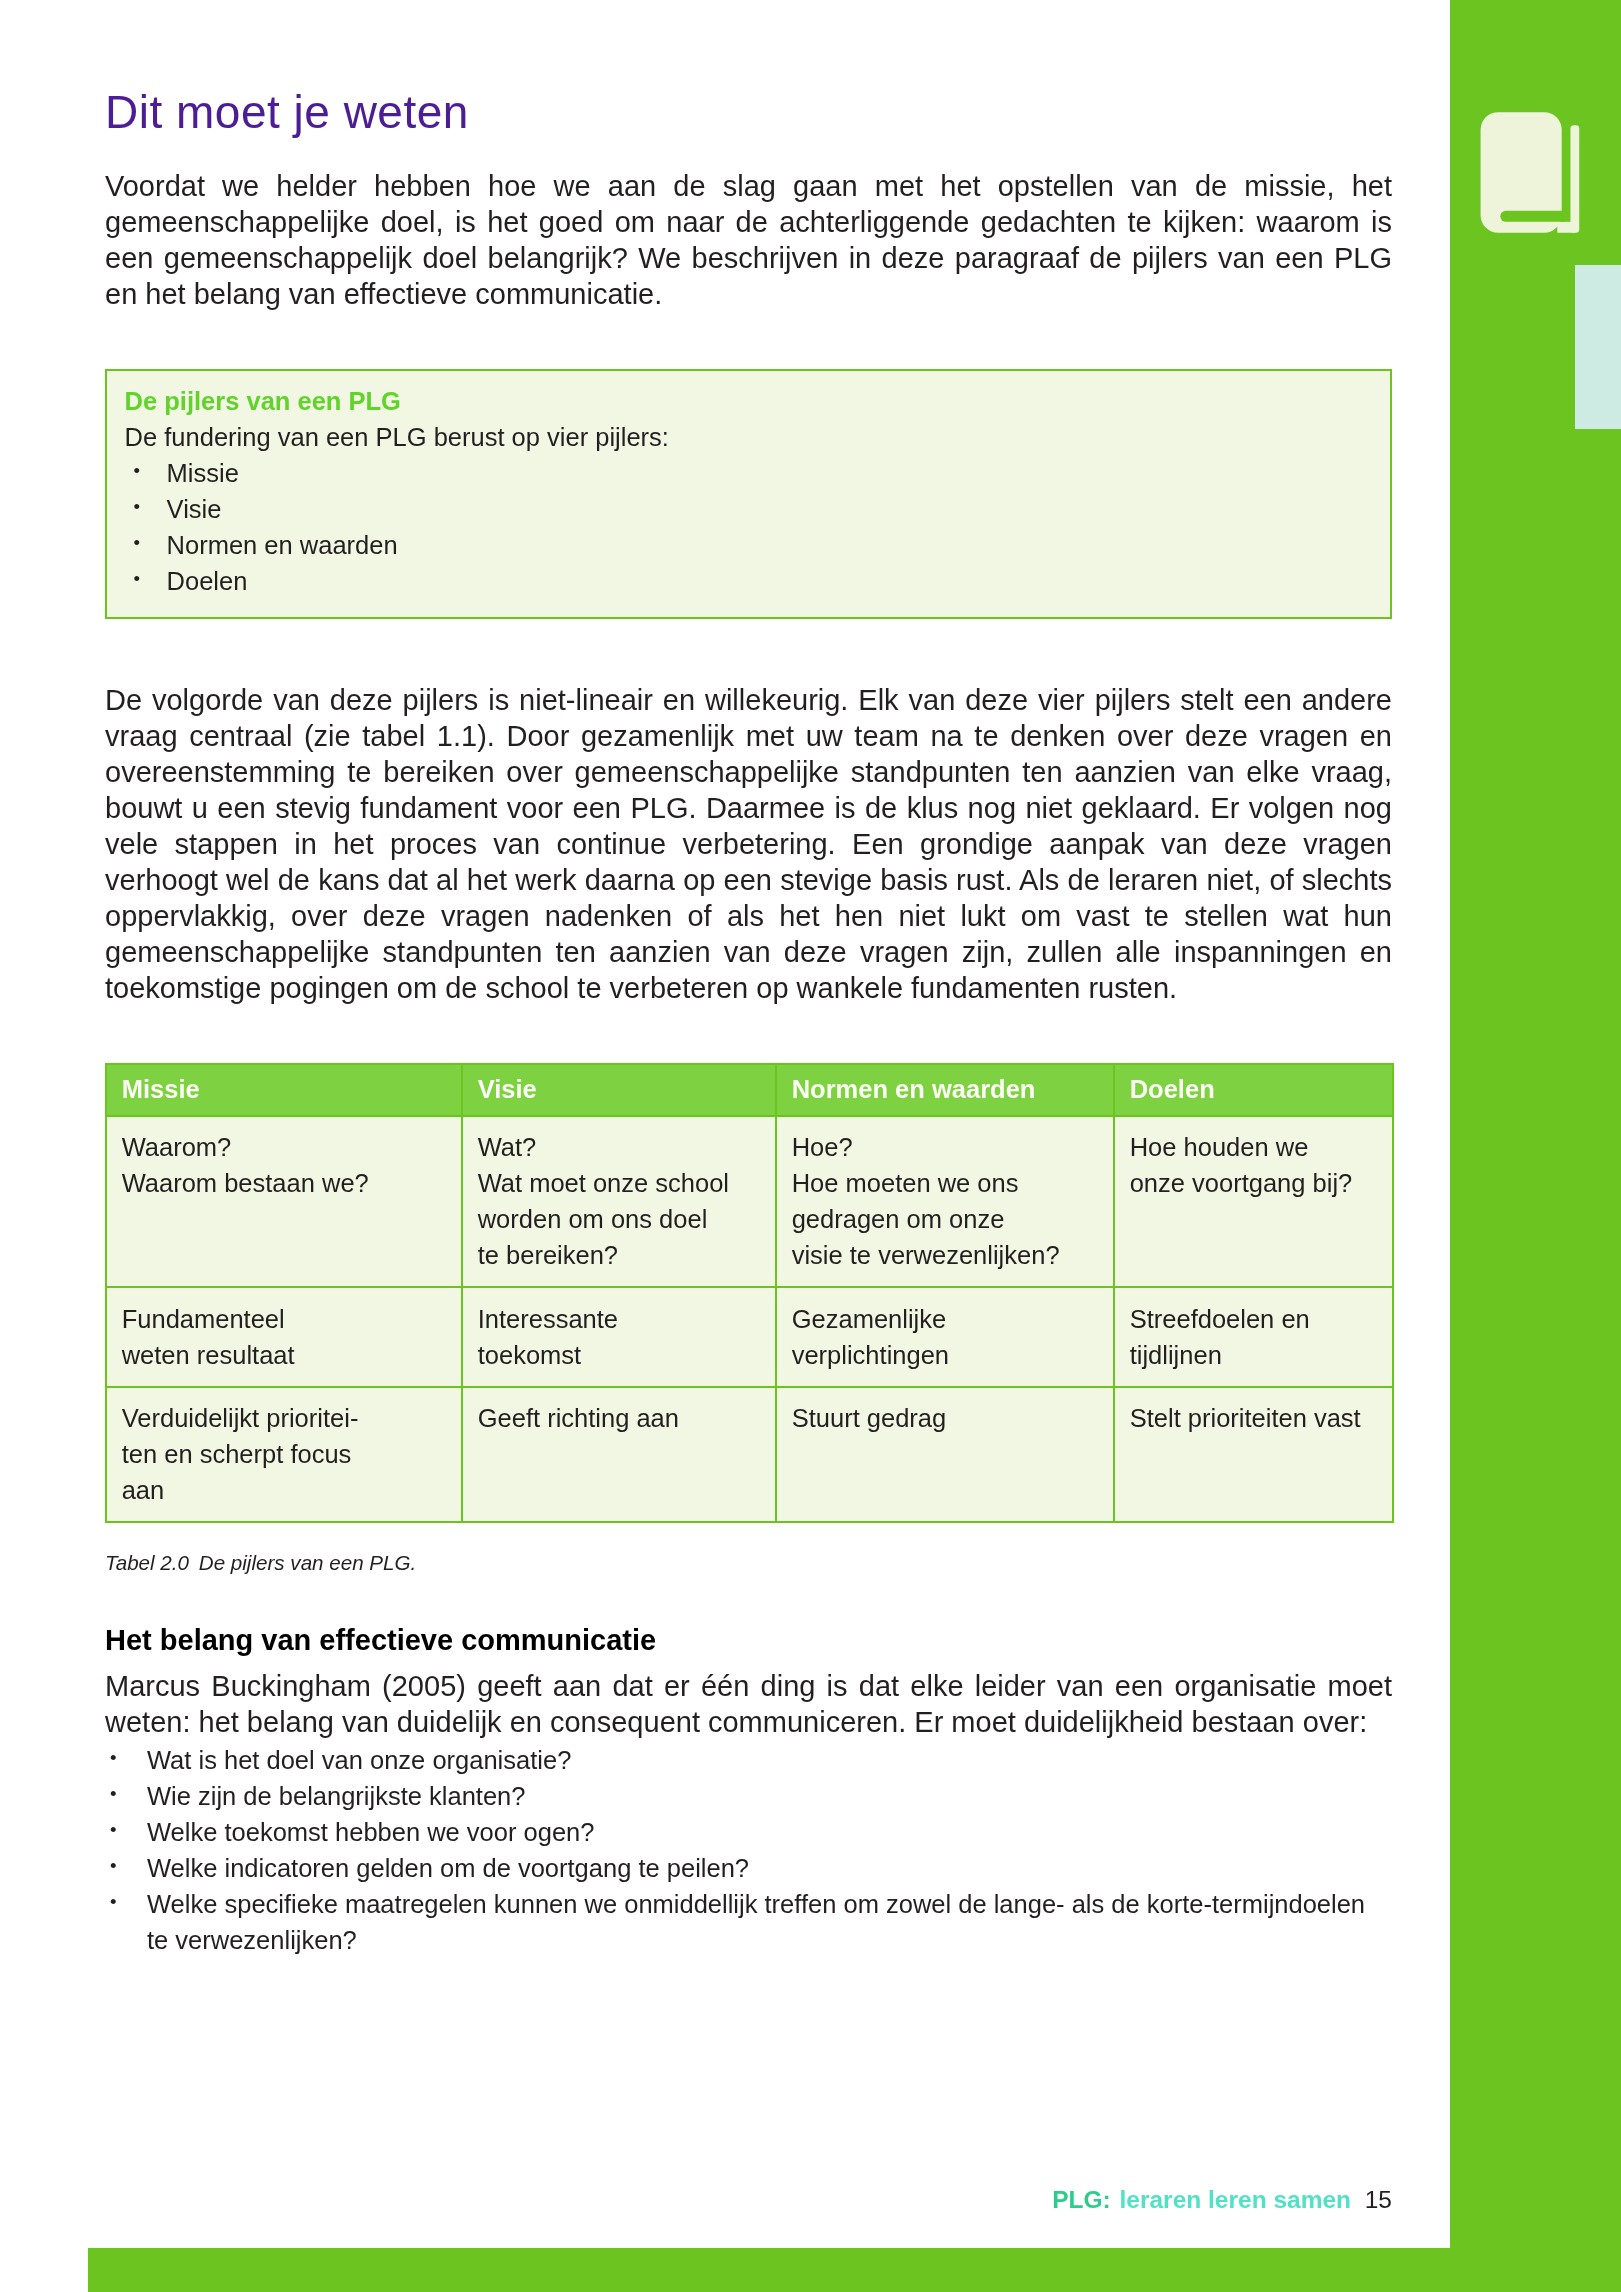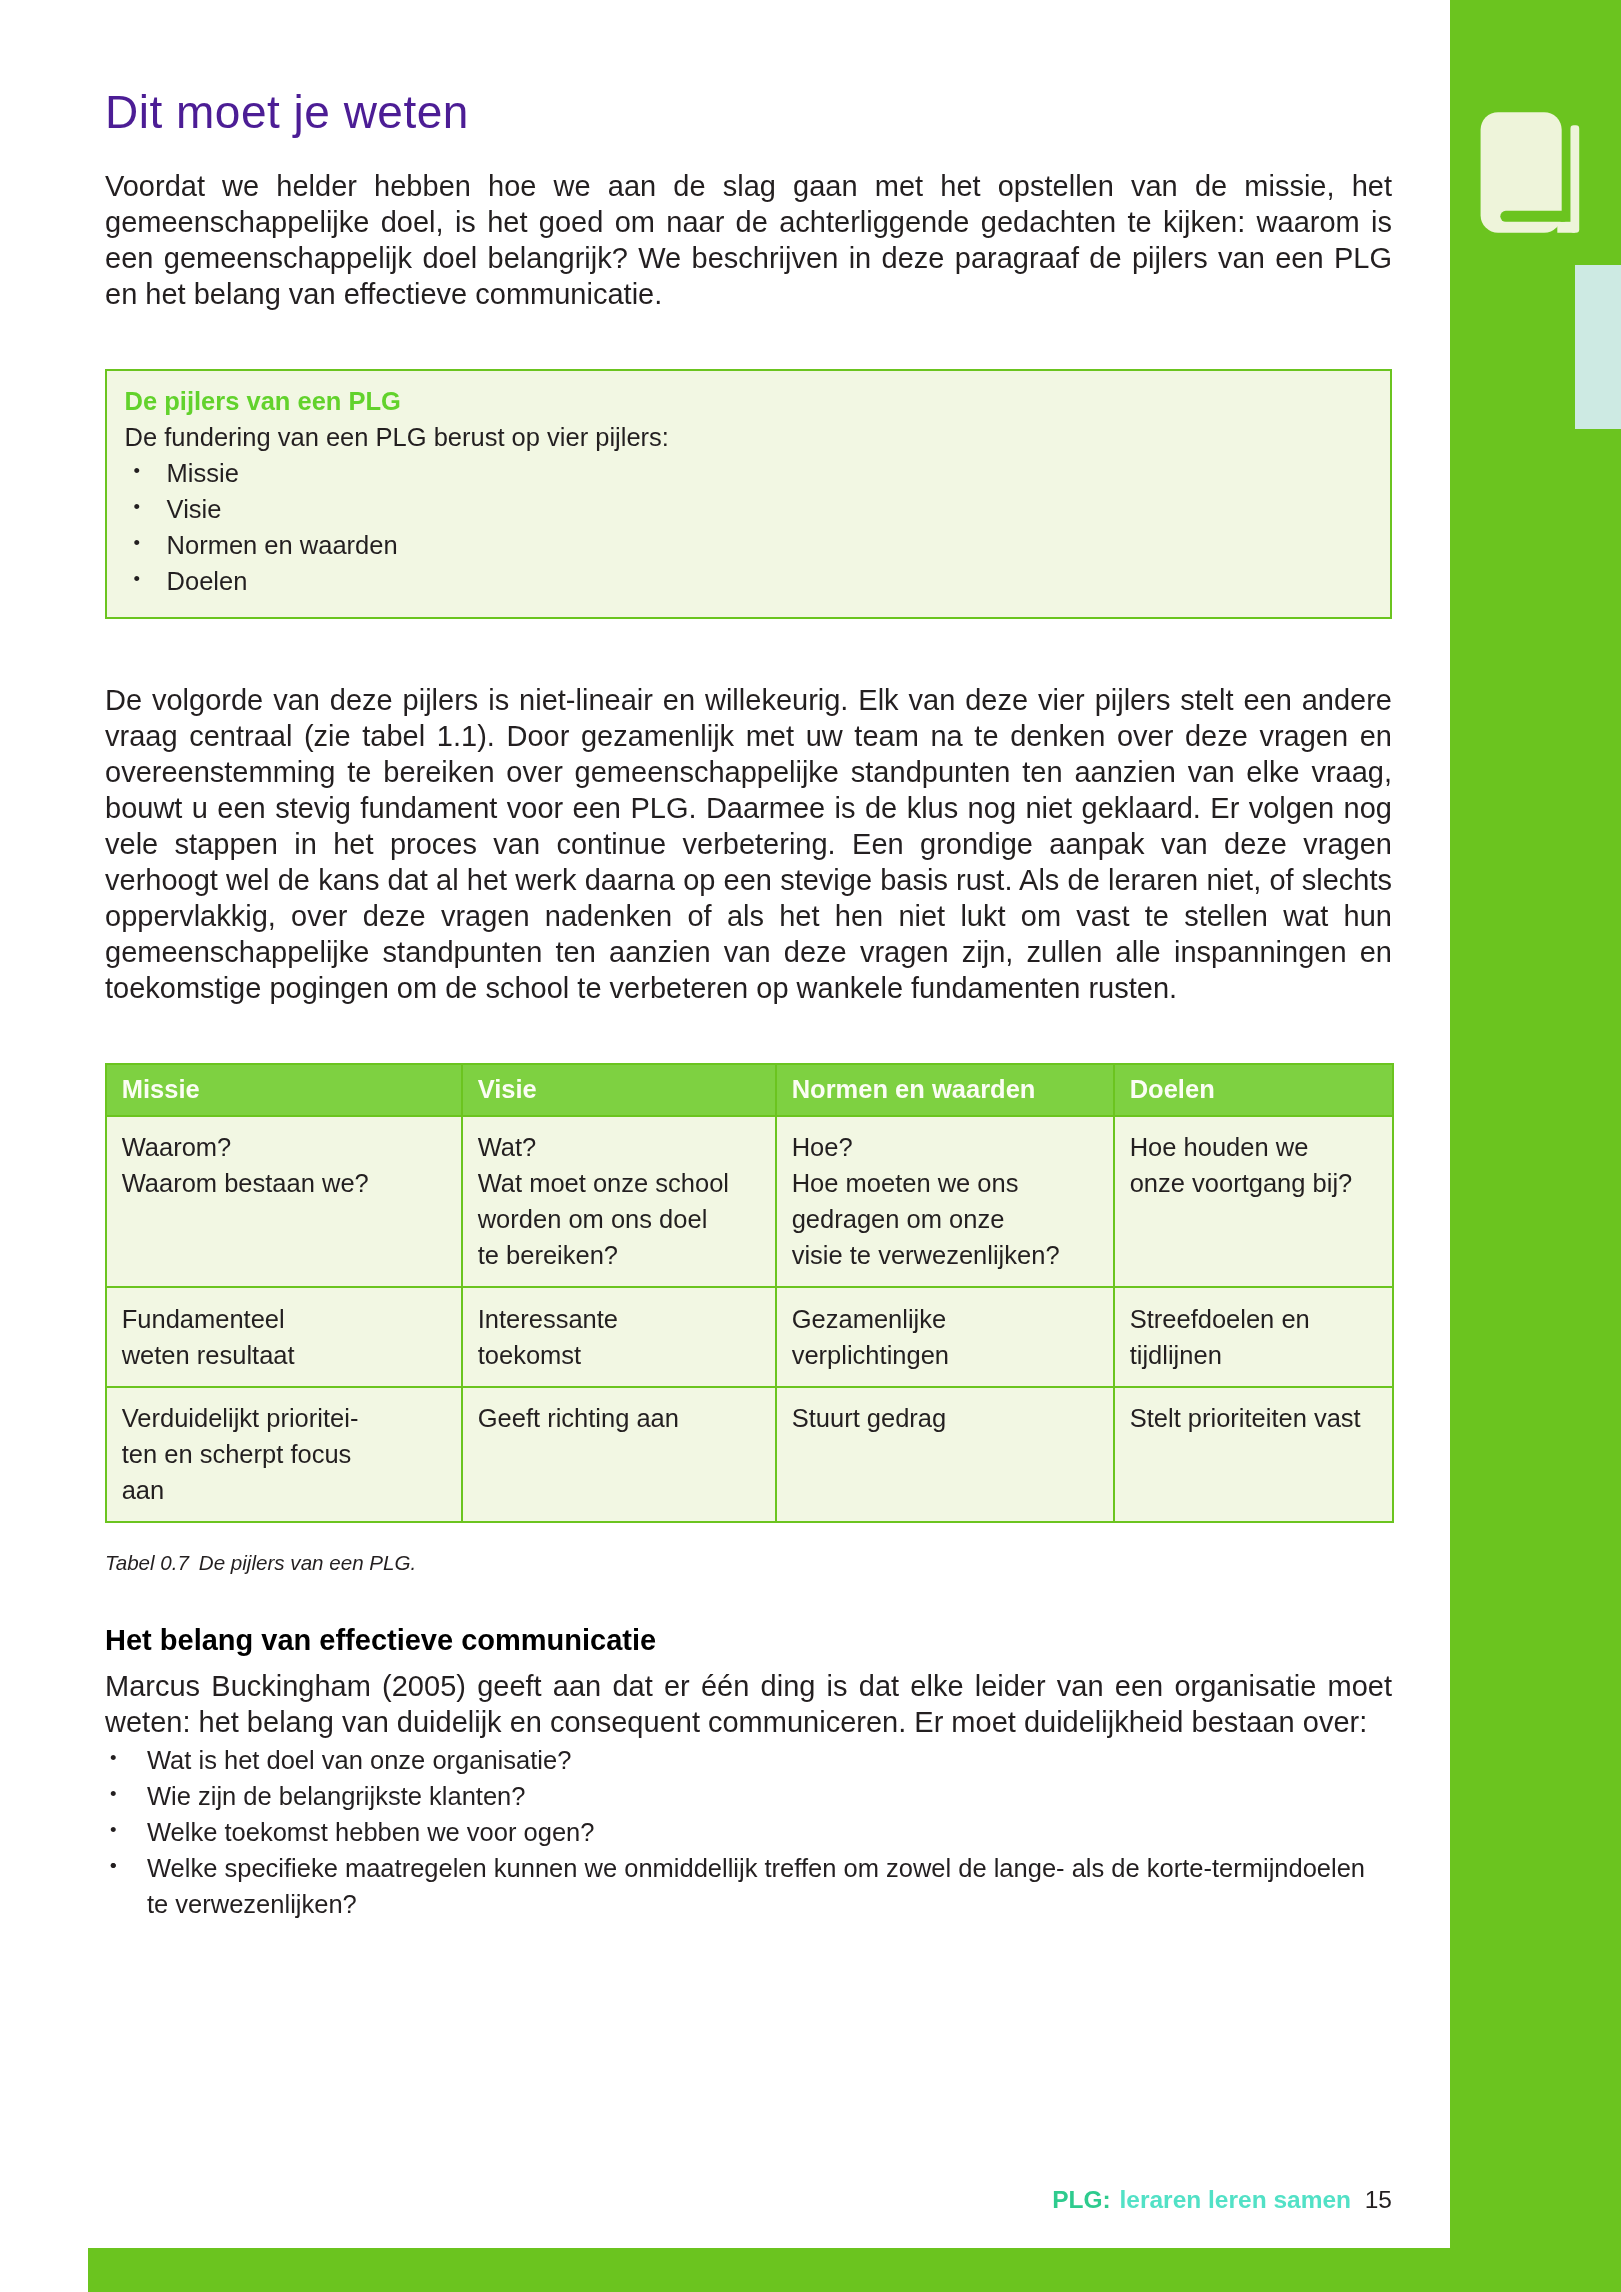--- a/index.html
+++ b/index.html
@@ -168,31 +168,31 @@
         <td>Verduidelijkt prioritei-
 ten en scherpt focus
 aan</td>
         <td>Geeft richting aan</td>
         <td>Stuurt gedrag</td>
         <td>Stelt prioriteiten vast</td>
       </tr>
     </tbody>
   </table>
 
-  <p class="caption"><span>Tabel 0.7</span><span class="cap-text">De pijlers van een PLG.</span></p>
+  <p class="caption"><span>Tabel 2.0</span><span class="cap-text">De pijlers van een PLG.</span></p>
 
   <h2 class="section">Het belang van effectieve communicatie</h2>
 
   <p class="par comm-intro">Marcus Buckingham (2005) geeft aan dat er één ding is dat elke leider van een organisatie moet weten: het belang van duidelijk en consequent communiceren. Er moet duidelijkheid bestaan over:</p>
 
   <ul class="comm">
     <li><span class="blt">•</span><span>Wat is het doel van onze organisatie?</span></li>
     <li><span class="blt">•</span><span>Wie zijn de belangrijkste klanten?</span></li>
     <li><span class="blt">•</span><span>Welke toekomst hebben we voor ogen?</span></li>
-    <li><span class="blt">•</span></li>
+    <li><span class="blt">•</span><span>Welke indicatoren gelden om de voortgang te peilen?</span></li>
     <li><span class="blt">•</span><span>Welke specifieke maatregelen kunnen we onmiddellijk treffen om zowel de lange- als de korte-termijndoelen te verwezenlijken?</span></li>
   </ul>
 
 </main>
 
 <aside class="sidebar">
   <svg width="110" height="137" viewBox="0 0 100 125" aria-hidden="true">
     <rect x="4" y="2" width="74" height="110" rx="16" fill="#eef4da"></rect>
     <rect x="86" y="14" width="8" height="98" rx="3" fill="#eef4da"></rect>
     <rect x="74" y="102" width="16" height="10" fill="#eef4da"></rect>

